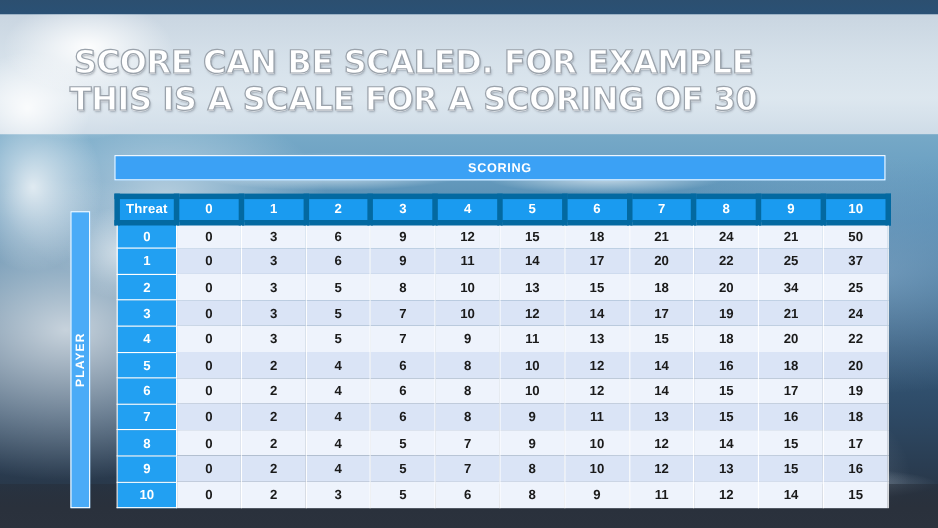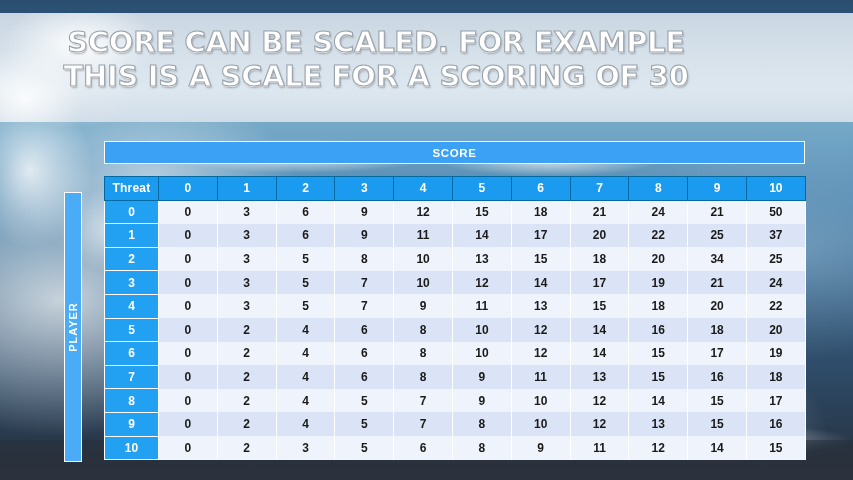--- a/index.html
+++ b/index.html
@@ -85,21 +85,21 @@
   }
   .banner-cloud {
     position: absolute;
     left: -30px; top: -10px; width: 330px; height: 130px;
     background:
       radial-gradient(ellipse 110px 60px at 110px 40px, rgba(255,255,255,0.95) 0%, rgba(255,255,255,0) 70%),
       radial-gradient(ellipse 80px 70px at 55px 95px, rgba(255,255,255,0.85) 0%, rgba(255,255,255,0) 72%);
   }
   .banner-title {
     position: absolute;
-    left: 0; top: 12px; width: 752px;
+    left: 0; top: 26px; width: 752px;
     text-align: center;
     font-family: "DejaVu Sans", sans-serif;
     font-weight: bold;
     font-size: 29px;
     line-height: 34px;
     letter-spacing: -0.3px;
     color: #ffffff;
     -webkit-text-stroke: 1.1px #9aa2ab;
     text-shadow:
        0 1px 0 rgba(255,255,255,0.9),
@@ -161,21 +161,21 @@
     padding: 0;
     text-align: center;
     vertical-align: middle;
     box-sizing: border-box;
   }
   .grid thead th {
     background: #1a9bf0;
     color: #ffffff;
     font-size: 12px;
     font-weight: bold;
-    border: 1px solid #0369a1;
+    border: 5px solid #0369a1;
   }
   .grid thead th.th-threat {
     font-size: 12px;
     letter-spacing: 0.2px;
   }
   .grid tbody th.rowhead {
     background: #22a0f2;
     color: #ffffff;
     font-size: 12px;
     font-weight: bold;
@@ -203,21 +203,21 @@
   <div class="bg-darktop"></div>
   <div class="bg-darkbottom"></div>
 
   <div class="banner">
     <div class="banner-cloud"></div>
     <div class="banner-title">SCORE CAN BE SCALED. FOR EXAMPLE
 THIS IS A SCALE FOR A SCORING OF 30</div>
   </div>
 
   <div class="target-bar">
-    <span>SCORE</span>
+    <span>SCORING</span>
   </div>
 
   <div class="player-bar">
     <span>PLAYER</span>
   </div>
 
   <table class="grid">
     <colgroup>
       <col class="c-threat">
       <col class="c-data">

